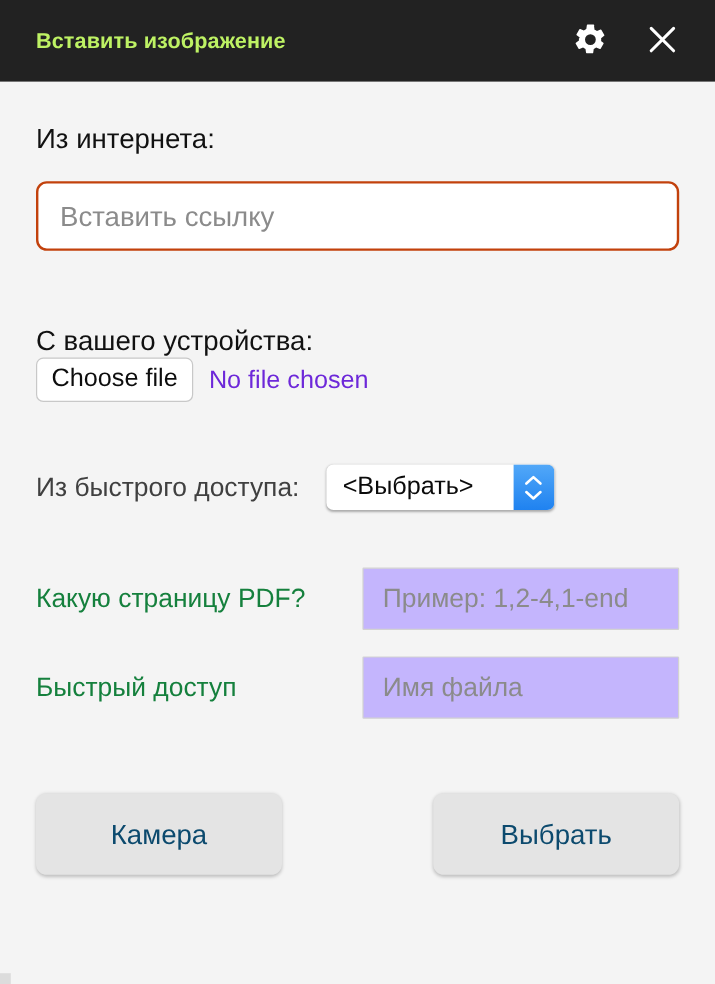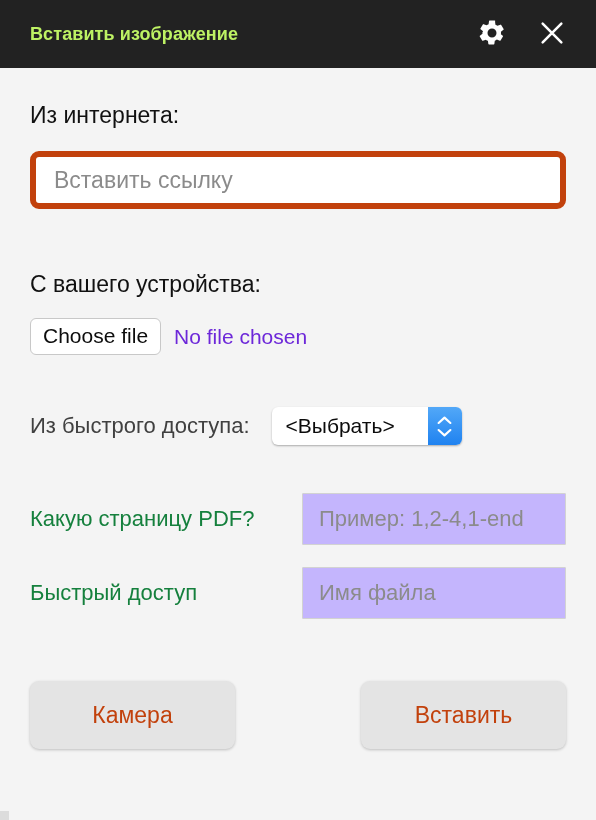--- a/index.html
+++ b/index.html
@@ -67,40 +67,39 @@
     padding-top: 34px;
   }
   .block-url .section-label {
     margin-bottom: 22px;
   }
 
   .text-input {
     width: 100%;
     box-sizing: border-box;
     height: 58px;
-    border: 6px solid #c2410c;
+    border: 2px solid #c2410c;
     border-radius: 9px;
     background: #ffffff;
     font-family: "Liberation Sans", sans-serif;
     font-size: 23px;
     color: #222222;
     padding: 0 18px;
     outline: none;
   }
   .text-input::placeholder {
     color: #8b8b8b;
     opacity: 1;
   }
 
   
   .block-device {
     padding-top: 62px;
   }
   .block-device .section-label {
-    margin-bottom: 20px;
   }
   .file-row {
     display: flex;
     align-items: center;
     gap: 13px;
   }
   .choose-file-btn {
     background: #ffffff;
     border: 1px solid #c8c8c8;
     border-radius: 6px;
@@ -203,21 +202,21 @@
   }
   .action-btn {
     width: 205px;
     height: 68px;
     background: #e4e4e4;
     border: none;
     border-radius: 9px;
     box-shadow: 0 1px 3px rgba(0,0,0,.22);
     font-family: "Liberation Sans", sans-serif;
     font-size: 23px;
-    color: #c2410c;
+    color: #0c4a6e;
     cursor: pointer;
   }
 
   .bottom-nub {
     position: absolute;
     left: 0;
     bottom: 0;
     width: 9px;
     height: 9px;
     background: #c9c9c9;
@@ -282,18 +281,18 @@
     <input class="field-input" type="text" placeholder="Пример: 1,2-4,1-end" style="">
   </div>
 
   <div class="field-row row-quick">
     <span class="field-label">Быстрый доступ</span>
     <input class="field-input" type="text" placeholder="Имя файла" style="">
   </div>
 
   <div class="footer">
     <button class="action-btn">Камера</button>
-    <button class="action-btn">Вставить</button>
+    <button class="action-btn">Выбрать</button>
   </div>
 
 </div>
 
 <div class="bottom-nub"></div>
 
 </body></html>

